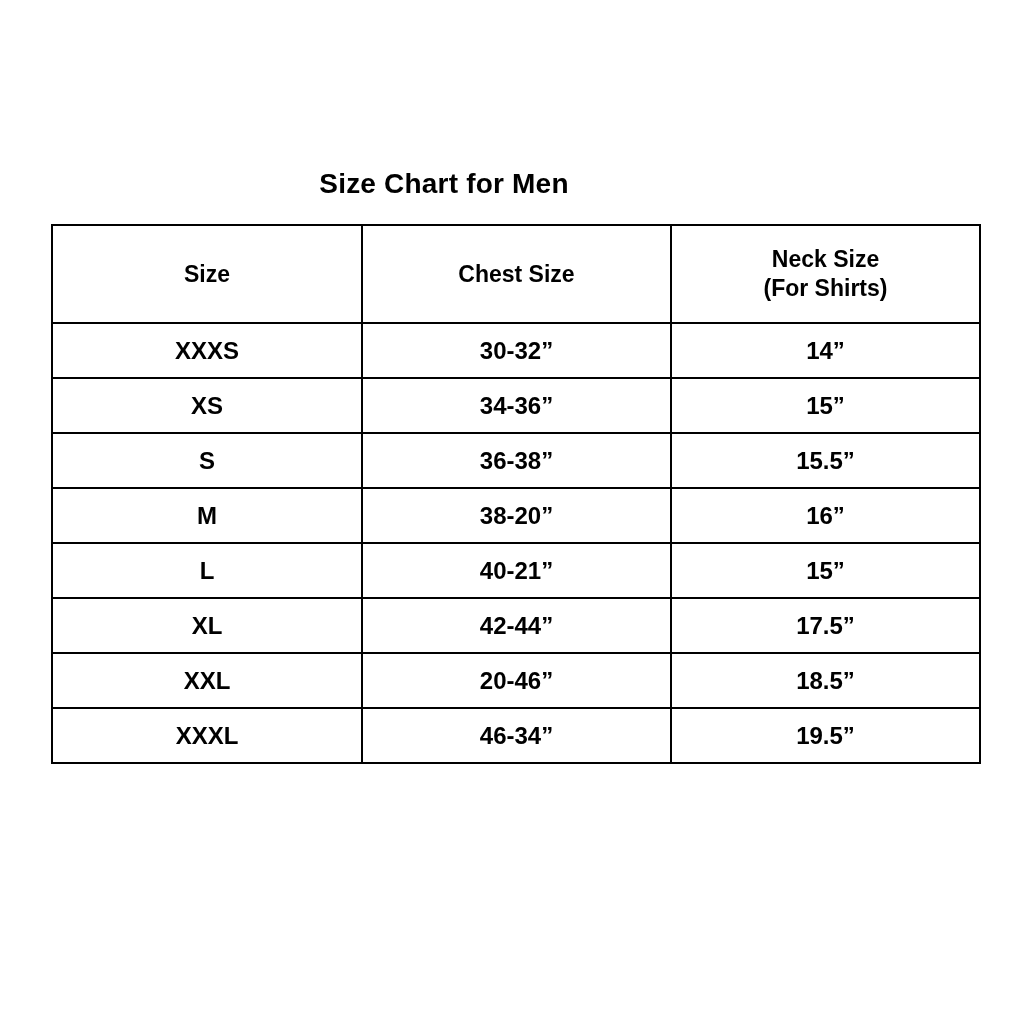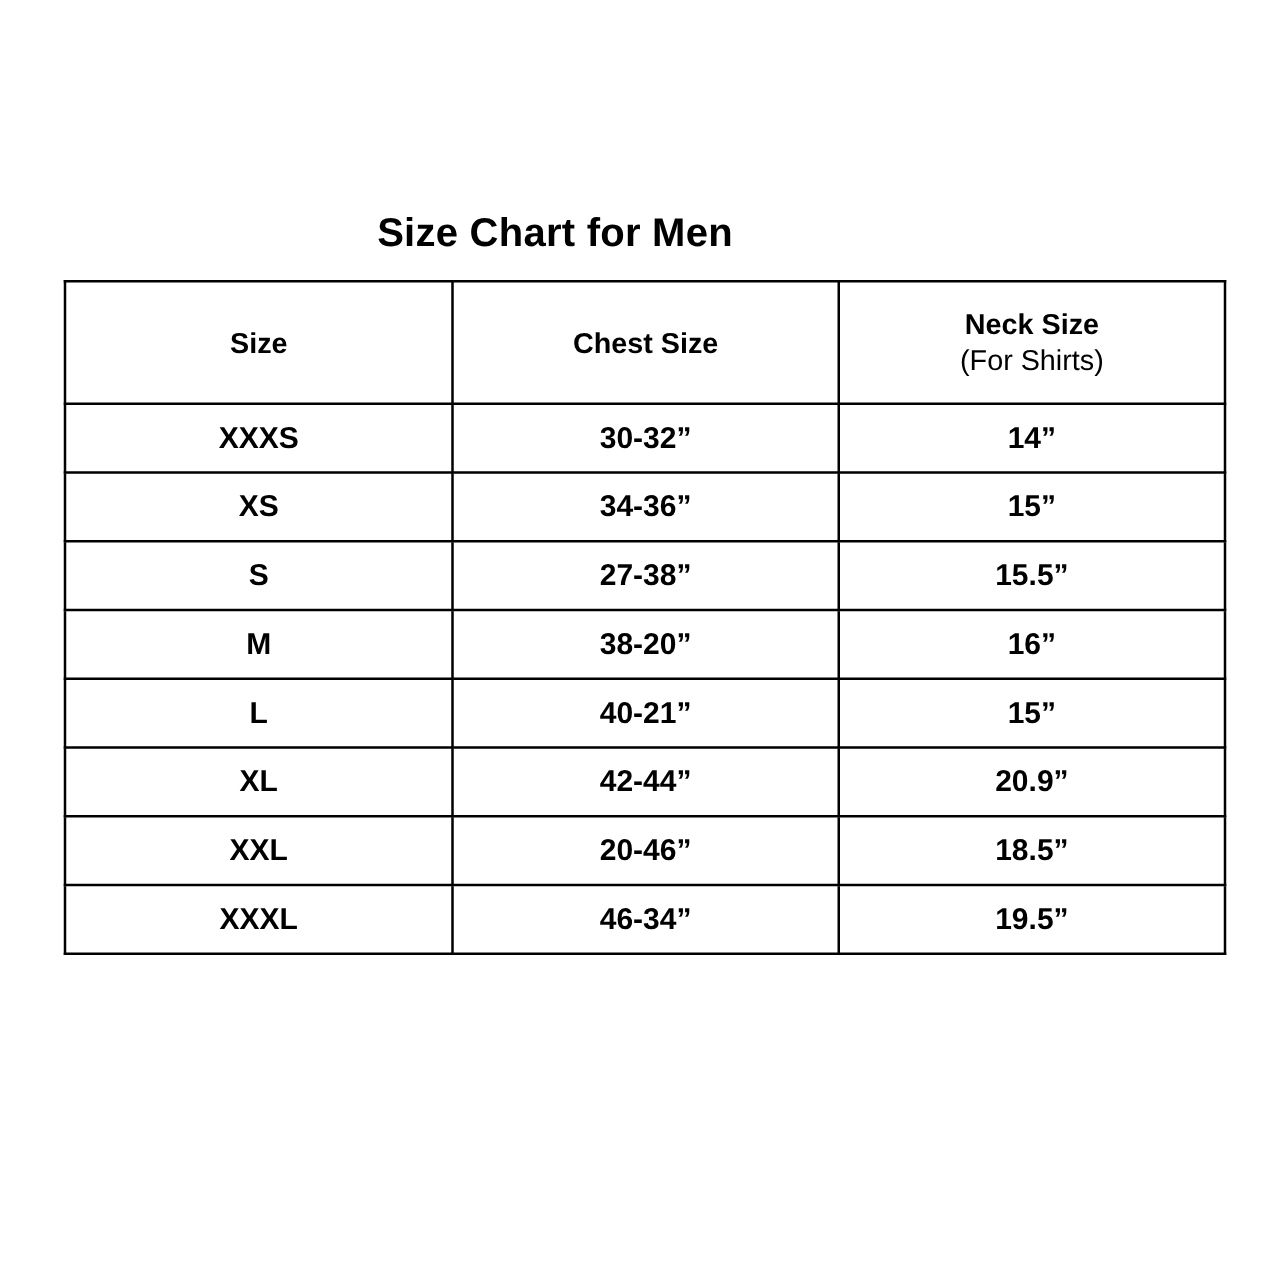--- a/index.html
+++ b/index.html
@@ -18,21 +18,21 @@
     background: #ffffff;
     box-sizing: border-box;
   }
 
   .chart-title {
     position: absolute;
     top: 168px;
     left: 0;
     width: 888px;
     text-align: center;
-    font-size: 32px;
+    font-size: 28px;
     font-weight: bold;
     color: #000000;
     letter-spacing: 0.2px;
   }
 
   .size-table {
     position: absolute;
     top: 224px;
     left: 51px;
     width: 922px;
@@ -60,21 +60,21 @@
     font-size: 24px;
   }
 
   .col-size { width: 308px; }
   .col-chest { width: 307px; }
   .col-neck { width: 307px; }
 
   .header-sub {
     display: block;
     font-size: 23px;
-    font-weight: normal;
+    font-weight: bold;
   }
 </style>
 </head>
 <body>
 
 <div class="page">
 
   <div class="chart-title">Size Chart for Men</div>
 
   <table class="size-table">
@@ -98,37 +98,37 @@
         <td>30-32”</td>
         <td>14”</td>
       </tr>
       <tr>
         <td>XS</td>
         <td>34-36”</td>
         <td>15”</td>
       </tr>
       <tr>
         <td>S</td>
-        <td>27-38”</td>
+        <td>36-38”</td>
         <td>15.5”</td>
       </tr>
       <tr>
         <td>M</td>
         <td>38-20”</td>
         <td>16”</td>
       </tr>
       <tr>
         <td>L</td>
         <td>40-21”</td>
         <td>15”</td>
       </tr>
       <tr>
         <td>XL</td>
         <td>42-44”</td>
-        <td>20.9”</td>
+        <td>17.5”</td>
       </tr>
       <tr>
         <td>XXL</td>
         <td>20-46”</td>
         <td>18.5”</td>
       </tr>
       <tr>
         <td>XXXL</td>
         <td>46-34”</td>
         <td>19.5”</td>

